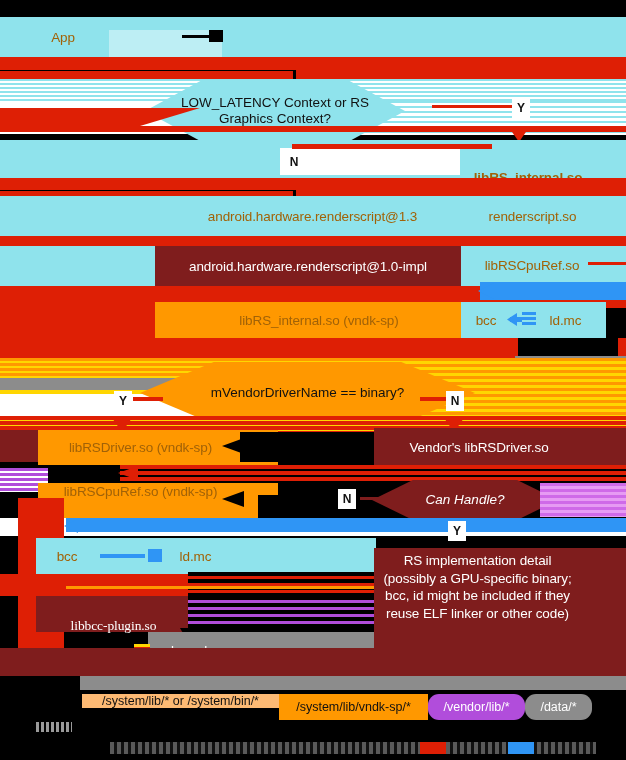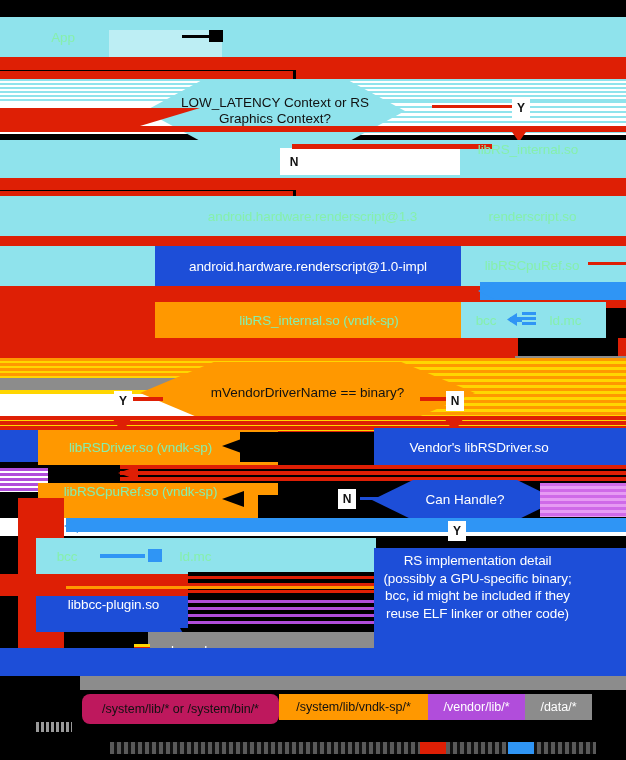--- a/index.html
+++ b/index.html
@@ -6,26 +6,26 @@
   html,body { background:#000; }
   body {
     width:626px; height:760px; position:relative; overflow:hidden;
     font-family:"Liberation Sans", sans-serif;
   }
   #stage { position:absolute; inset:0; width:626px; height:760px; background:#000; }
 
   
   .band      { position:absolute; }
   .node      { position:absolute; display:flex; align-items:center; justify-content:center;
-               font-size:13.5px; color:#86efac; white-space:nowrap; letter-spacing:-0.1px; }
+               font-size:13.5px; color:#a16207; white-space:nowrap; letter-spacing:-0.1px; }
   .node.lt   { color:#fff; }
   .cyan      { background:#8fe3ec; }
   .cyan2     { background:#bdeef4; }
   .orange2   { background:#ff9800; }
-  .purple    { background:#1d4ed8; }
+  .purple    { background:#7f1d1d;font-style:italic; }
   .grey      { background:#8c8c8c; }
   .red       { background:#de1f05; }
   .white     { background:#ffffff; }
   .black     { background:#000000; }
   .blue      { background:#2f95f5; }
   .yellow    { background:#ffd600; }
 
   
   .diamond   { position:absolute; display:flex; align-items:center; justify-content:center;
                text-align:center; font-size:13.5px; color:#111; line-height:1.22;
@@ -33,21 +33,21 @@
   .diamond.lt{ color:#fff; }
 
   .lbl       { position:absolute; background:#fff; color:#111; font-size:12px; font-weight:bold;
                display:flex; align-items:center; justify-content:center; }
 
   
   .glitch    { position:absolute; pointer-events:none; }
 
   .legend-cell { position:absolute; display:flex; align-items:center; justify-content:center;
                  font-size:12.5px; color:#111; white-space:nowrap; }
-  .legend-cell.lt { color:#fff; }
+  .legend-cell.lt { color:#fff;border-radius:11px; }
 
   .arrow { position:absolute; pointer-events:none; }
 </style>
 </head>
 <body>
 
 <div id="stage">
 
   <div class="band black" style="left:0;top:0;width:626px;height:17px;"></div>
   <div class="band black" style="left:0;top:0;width:38px;height:22px;"></div>
@@ -83,21 +83,21 @@
   <div class="band red" style="left:432px;top:105px;width:80px;height:3px;"></div>
   <div class="lbl" style="left:512px;top:98px;width:18px;height:20px;">Y</div>
   <div class="arrow" style="left:510px;top:129px;width:18px;height:13px;background:#de1f05;
               clip-path:polygon(0 0,100% 0,50% 100%);"></div>
 
   <div class="band cyan" style="left:0;top:140px;width:626px;height:38px;"></div>
   <div class="band white" style="left:280px;top:148px;width:180px;height:27px;"></div>
   <div class="band red" style="left:292px;top:144px;width:200px;height:5px;"></div>
   <div class="lbl" style="left:285px;top:152px;width:18px;height:20px;">N</div>
 
-  <div class="node" style="left:463px;top:136px;width:130px;height:26px;">libRS_internal.so</div>
+  <div class="node" style="left:463px;top:164px;width:130px;height:26px;font-weight:bold;">libRS_internal.so</div>
 
   <div class="band red" style="left:0;top:178px;width:626px;height:12px;"></div>
   <div class="band red" style="left:0;top:191px;width:293px;height:5px;"></div>
   <div class="band red" style="left:296px;top:190px;width:330px;height:6px;"></div>
   <div class="band cyan" style="left:0;top:196px;width:626px;height:5px;"></div>
   <div class="band red" style="left:0;top:185px;width:626px;height:4px;"></div>
 
   <div class="band red" style="left:0;top:182px;width:626px;height:8px;"></div>
   <div class="band cyan" style="left:0;top:196px;width:626px;height:40px;"></div>
   <div class="node" style="left:155px;top:201px;width:315px;height:30px;">android.hardware.renderscript@1.3</div>
@@ -213,41 +213,41 @@
   <div class="band purple" style="left:374px;top:548px;width:252px;height:122px;"></div>
   <div class="node lt" style="left:380px;top:552px;width:195px;height:112px;white-space:normal;text-align:center;
               line-height:1.30;display:block;font-size:13.5px;">RS implementation detail (possibly a GPU-specific binary; bcc, id might be included if they reuse ELF linker or other code)</div>
 
   <div class="band red" style="left:0;top:574px;width:374px;height:22px;"></div>
   <div class="glitch" style="left:188px;top:572px;width:186px;height:58px;
               background:repeating-linear-gradient(to bottom,#000 0 4px,#de1f05 4px 7px);"></div>
   <div class="band orange2" style="left:66px;top:586px;width:308px;height:3px;"></div>
 
   <div class="band purple" style="left:36px;top:596px;width:155px;height:36px;"></div>
-  <div class="node lt" style="left:36px;top:594px;width:155px;height:20px;">libbcc-plugin.so</div>
+  <div class="node lt" style="left:36px;top:616px;width:155px;height:20px;font-family:Liberation Serif, serif;">libbcc-plugin.so</div>
   <div class="glitch" style="left:188px;top:596px;width:186px;height:36px;
               background:repeating-linear-gradient(to bottom,#000 0 4px,#b14ddb 4px 7px);"></div>
   <div class="band black" style="left:188px;top:628px;width:186px;height:18px;"></div>
   <div class="arrow" style="left:180px;top:628px;width:16px;height:14px;background:#000;
               clip-path:polygon(0 0,100% 0,50% 100%);"></div>
 
   <div class="band grey" style="left:148px;top:632px;width:226px;height:36px;"></div>
   <div class="node lt" style="left:148px;top:632px;width:100px;height:36px;">kernel.so</div>
   <div class="glitch" style="left:134px;top:644px;width:16px;height:12px;
               background:repeating-linear-gradient(to bottom,#ffd600 0 3px,#de1f05 3px 5px);"></div>
 
   <div class="band purple" style="left:0;top:648px;width:626px;height:26px;"></div>
   <div class="band purple" style="left:0;top:668px;width:626px;height:8px;"></div>
 
   <div class="band grey" style="left:0;top:676px;width:626px;height:14px;"></div>
   <div class="band black" style="left:0;top:676px;width:80px;height:18px;"></div>
 
   <div class="band black" style="left:0;top:690px;width:626px;height:70px;"></div>
 
-  <div class="legend-cell" style="left:82px;top:694px;width:197px;height:30px;background:#be185d;border-radius:8px;">
+  <div class="legend-cell" style="left:82px;top:694px;width:197px;height:14px;background:#fdba74;">
     <span>/system/lib/* or /system/bin/*</span>
   </div>
   <div class="legend-cell" style="left:279px;top:694px;width:149px;height:26px;background:#ff9800;">
     <span>/system/lib/vndk-sp/*</span>
   </div>
   <div class="legend-cell lt" style="left:428px;top:694px;width:97px;height:26px;background:#b14ddb;">
     <span>/vendor/lib/*</span>
   </div>
   <div class="legend-cell lt" style="left:525px;top:694px;width:67px;height:26px;background:#8c8c8c;">
     <span>/data/*</span>

